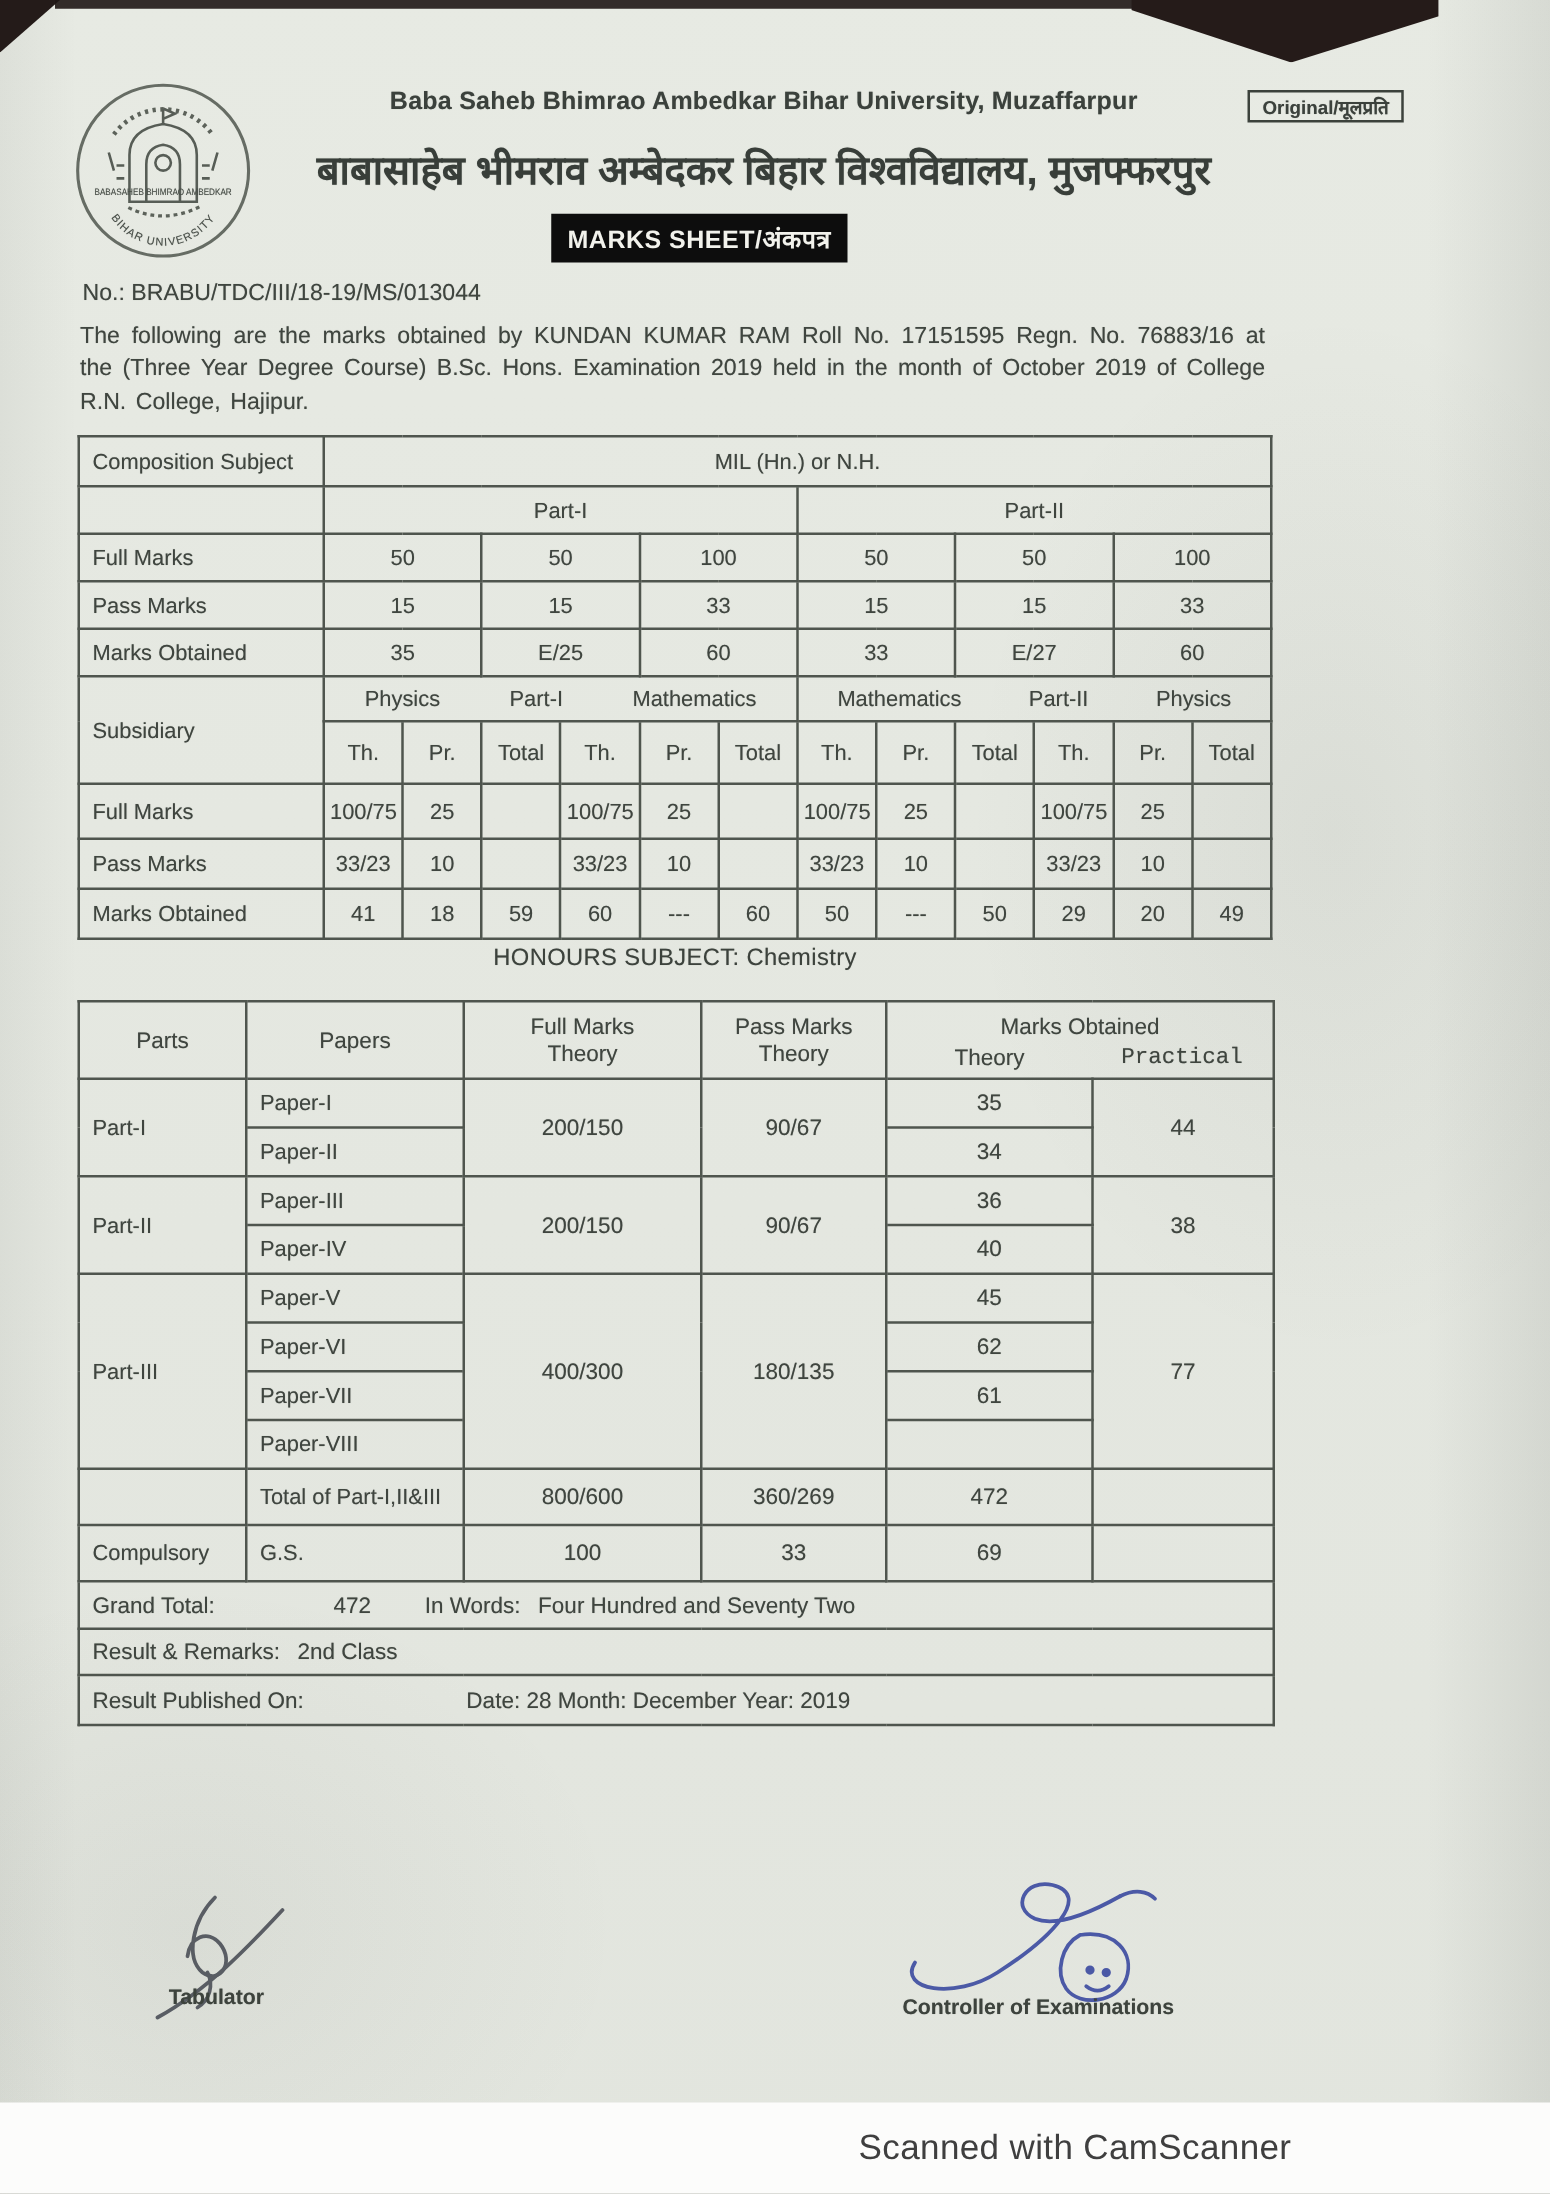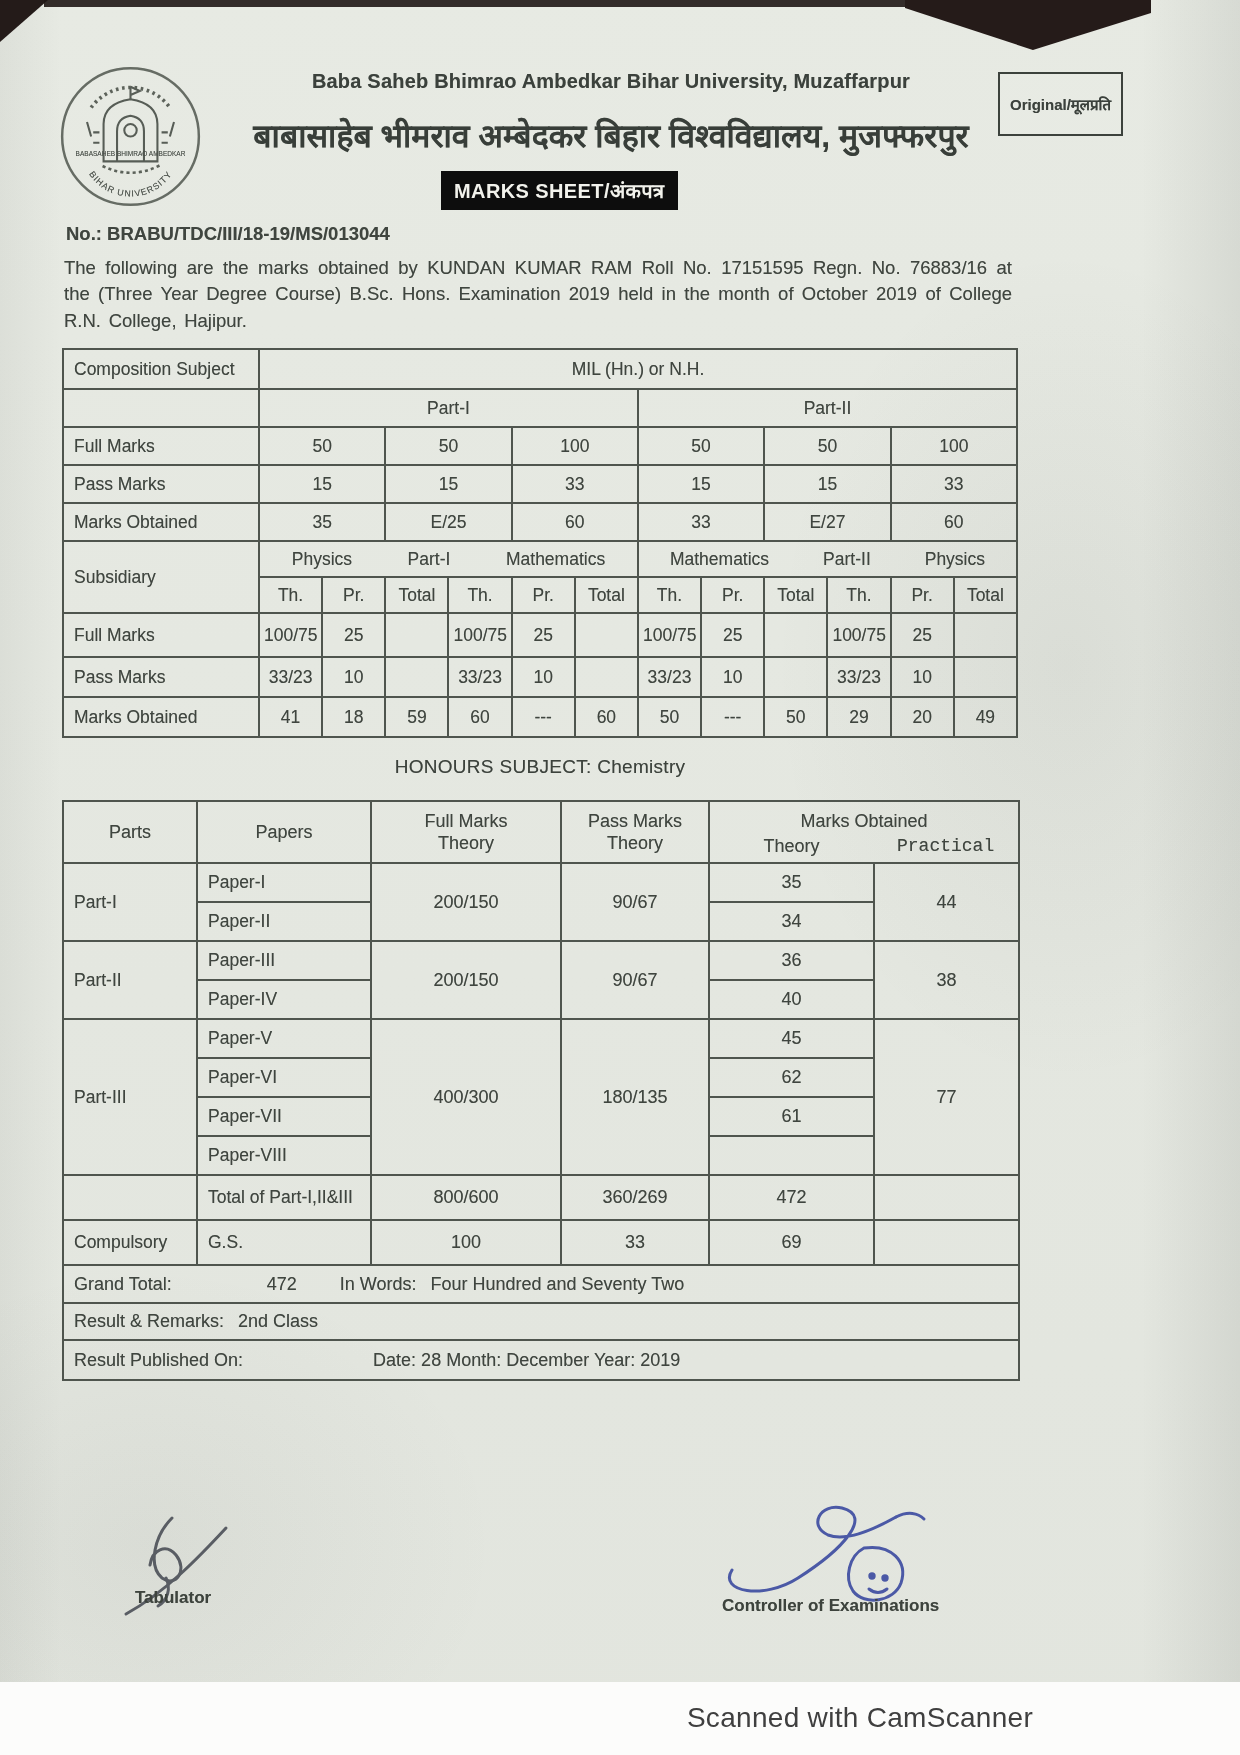--- a/index.html
+++ b/index.html
@@ -16,27 +16,27 @@
   
   .corner-tl{position:absolute;left:0;top:0;width:48px;height:42px;background:#241b19;
     clip-path:polygon(0 0,100% 0,0 100%);}
   .top-strip{position:absolute;left:44px;top:0;width:866px;height:7px;background:#1f1715;opacity:.9;}
   .corner-tr{position:absolute;left:905px;top:0;width:246px;height:50px;background:#251b19;
     clip-path:polygon(0 0,100% 0,100% 26%,52% 100%,0 16%);}
   
   .seal{position:absolute;left:58px;top:64px;}
   .univ-en{position:absolute;left:230px;top:70px;width:762px;text-align:center;
     font-size:20px;font-weight:bold;letter-spacing:.2px;color:#3b413c;}
-  .badge{position:absolute;left:998px;top:72px;border:2px solid #3c423c;padding:20px 10px;
+  .badge{position:absolute;left:998px;top:72px;border:2px solid #3c423c;padding:1px 10px;
     font-size:15px;font-weight:bold;color:#3b413c;background:rgba(255,255,255,.06);}
   .univ-hi{position:absolute;left:230px;top:113px;width:762px;text-align:center;
     font-size:32px;font-weight:bold;color:#383e39;}
   .banner{position:absolute;left:441px;top:171px;background:#0d0d0d;color:#f2f2ec;
     font-size:20px;font-weight:bold;padding:6px 13px;letter-spacing:.4px;text-shadow:none;}
-  .serial{position:absolute;left:66px;top:223px;font-size:18.5px;font-weight:bold;}
+  .serial{position:absolute;left:66px;top:223px;font-size:18.5px;}
   .para{position:absolute;left:64px;top:255px;width:948px;font-size:18.5px;line-height:1.43;
     text-align:justify;word-spacing:2.5px;}
   
   table{border-collapse:collapse;table-layout:fixed;background:transparent;}
   td{border:2px solid #4f554e;font-size:18px;text-align:center;vertical-align:middle;
      padding:2px 4px;color:#3f453f;overflow:hidden;}
   .lbl{text-align:left;padding-left:10px;font-size:17.5px;}
   .t1{position:absolute;left:62px;top:348px;width:956px;}
   .t1 td{font-size:17.5px;}
   .grp{display:flex;justify-content:space-around;align-items:center;}
@@ -158,21 +158,21 @@
         </div>
       </td>
       <td colspan="6">
         <div class="grp">
           <span>Mathematics</span>
           <span>Part-II</span>
           <span>Physics</span>
         </div>
       </td>
     </tr>
-    <tr style="height:36px">
+    <tr style="height:50px">
       <td>Th.</td>
       <td>Pr.</td>
       <td>Total</td>
       <td>Th.</td>
       <td>Pr.</td>
       <td>Total</td>
       <td>Th.</td>
       <td>Pr.</td>
       <td>Total</td>
       <td>Th.</td>

